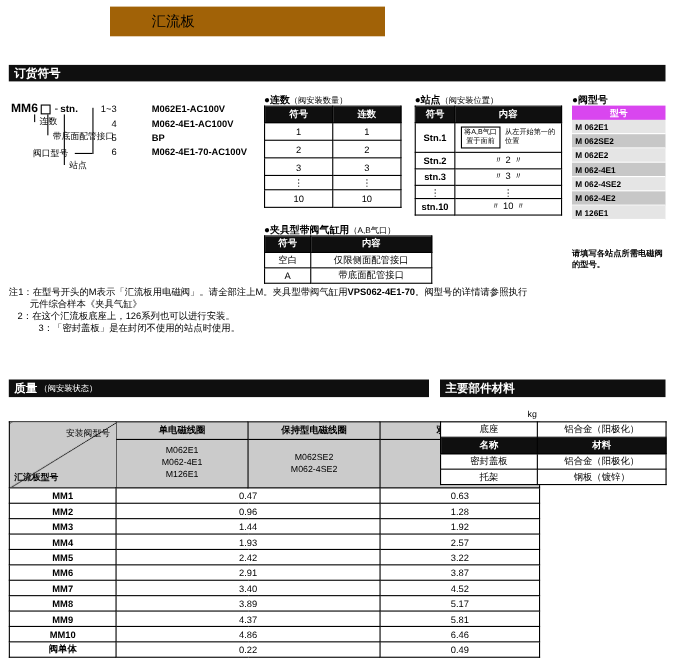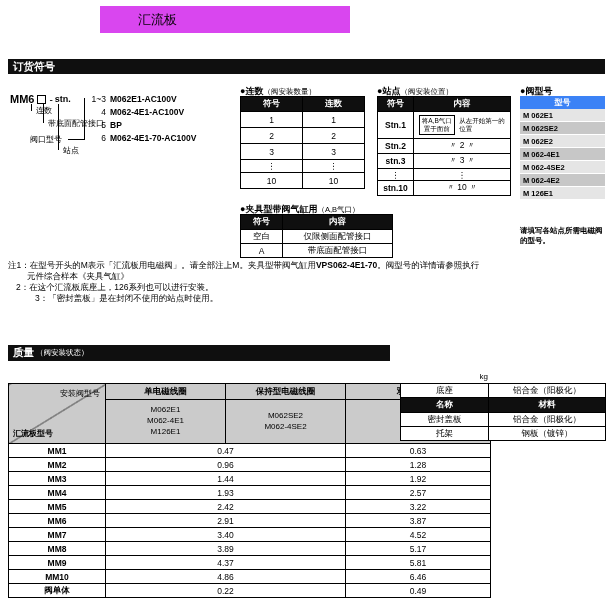--- a/index.html
+++ b/index.html
@@ -1,34 +1,34 @@
 <!DOCTYPE html>
 <html><head>
 <meta charset="utf-8">
 <style>
   * { margin:0; padding:0; box-sizing:border-box; }
   html,body { background:#fff; }
   .page { position:relative; width:613px; height:611px; background:#fff;
           font-family:"Liberation Sans", sans-serif; color:#000; overflow:hidden; }
   .abs { position:absolute; }
 
-  .title-bar { left:100px; top:6px; width:250px; height:27px; background:#d946ef;
+  .title-bar { left:100px; top:6px; width:250px; height:27px; background:#a16207;
                display:flex; align-items:center; padding-left:38px; font-size:13px; }
 
   .section-bar { background:#0f0f0f; color:#fff; display:flex; align-items:center;
                  padding-left:5px; font-size:10.5px; font-weight:bold; }
   .section-bar .sub { font-size:7.5px; font-weight:normal; margin-left:2px; }
 
   
   .order-code { left:10px; top:93px; display:flex; align-items:center; gap:2px; }
   .code-series { font-weight:bold; font-size:11px; }
   .code-box { display:inline-block; width:9px; height:9px; border:1px solid #000; margin:0 1px; }
   .code-dash { font-size:10px; }
   .code-stn { font-weight:bold; font-size:9px; }
-  .st-row { display:flex; align-items:baseline; }
+  .st-row { display:flex; align-items:baseline;gap:28px; }
   .st-no { display:inline-block; width:18px; text-align:right; font-size:8.5px; }
   .st-model { font-weight:bold; font-size:8.5px; margin-left:4px; }
   .callout { font-size:8px; white-space:nowrap; }
   .vline { width:1px; background:#000; }
   .hline { height:1px; background:#000; }
 
   .bullet-title { font-size:9px; font-weight:bold; white-space:nowrap;text-align:right; }
   .bullet-title .sub { font-size:7.5px; font-weight:normal; }
 
   table.tbl { border-collapse:collapse; background:#fff; }
@@ -37,21 +37,21 @@
   table.tbl td { border:1px solid #000; font-size:8.5px; text-align:center;
                  height:16px; padding:0 2px; }
 
   .stn-box { display:inline-block; vertical-align:middle; border:1px solid #000;
              font-size:6.5px; line-height:1.25; padding:1px 2px; text-align:center; }
   .stn-box span { display:block; }
   .stn-desc { display:inline-block; vertical-align:middle; width:46px; margin-left:2px;
               font-size:6.5px; line-height:1.25; text-align:left; }
 
   .valve-list { width:85px; }
-  .valve-header { background:#3b82f6; color:#fff; font-size:8px; font-weight:bold;
+  .valve-header { background:#d946ef; color:#fff; font-size:8px; font-weight:bold;
                   height:13px; line-height:13px; text-align:center; }
   .valve-row { height:13px; line-height:13px; padding-left:3px; font-size:7.5px;
                font-weight:bold; border-bottom:1px solid #fff; white-space:nowrap; }
   .bg-a { background:#e5e5e5; }
   .bg-b { background:#c7c7c7; }
   .valve-row-block { padding:2px 0 2px 3px; }
   .bp-name { font-size:7.5px; font-weight:bold; line-height:1.2; }
   .bp-sub  { font-size:6.5px; line-height:1.2; }
   .valve-note { font-size:7.5px; line-height:1.3;font-weight:bold; }
 
@@ -334,20 +334,23 @@
       <td class="wval">6.46</td>
     </tr>
     <tr class="wrow">
       <td class="wlabel">阀单体</td>
       <td class="wval" colspan="2">0.22</td>
       <td class="wval">0.49</td>
     </tr>
   </tbody>
     </table>
 
+  <div class="abs section-bar" style="left:400px; top:345px; width:205px; height:16px;">
+    <span>主要部件材料</span>
+  </div>
   <table class="abs tbl" style="left:400px; top:383px;">
     <colgroup>
         <col style="width:88px;">
         <col style="width:117px;">
       </colgroup>
     <tbody>
         <tr>
       <td style="height:14px;">底座</td>
       <td style="height:14px;">铝合金（阳极化）</td>
     </tr>

